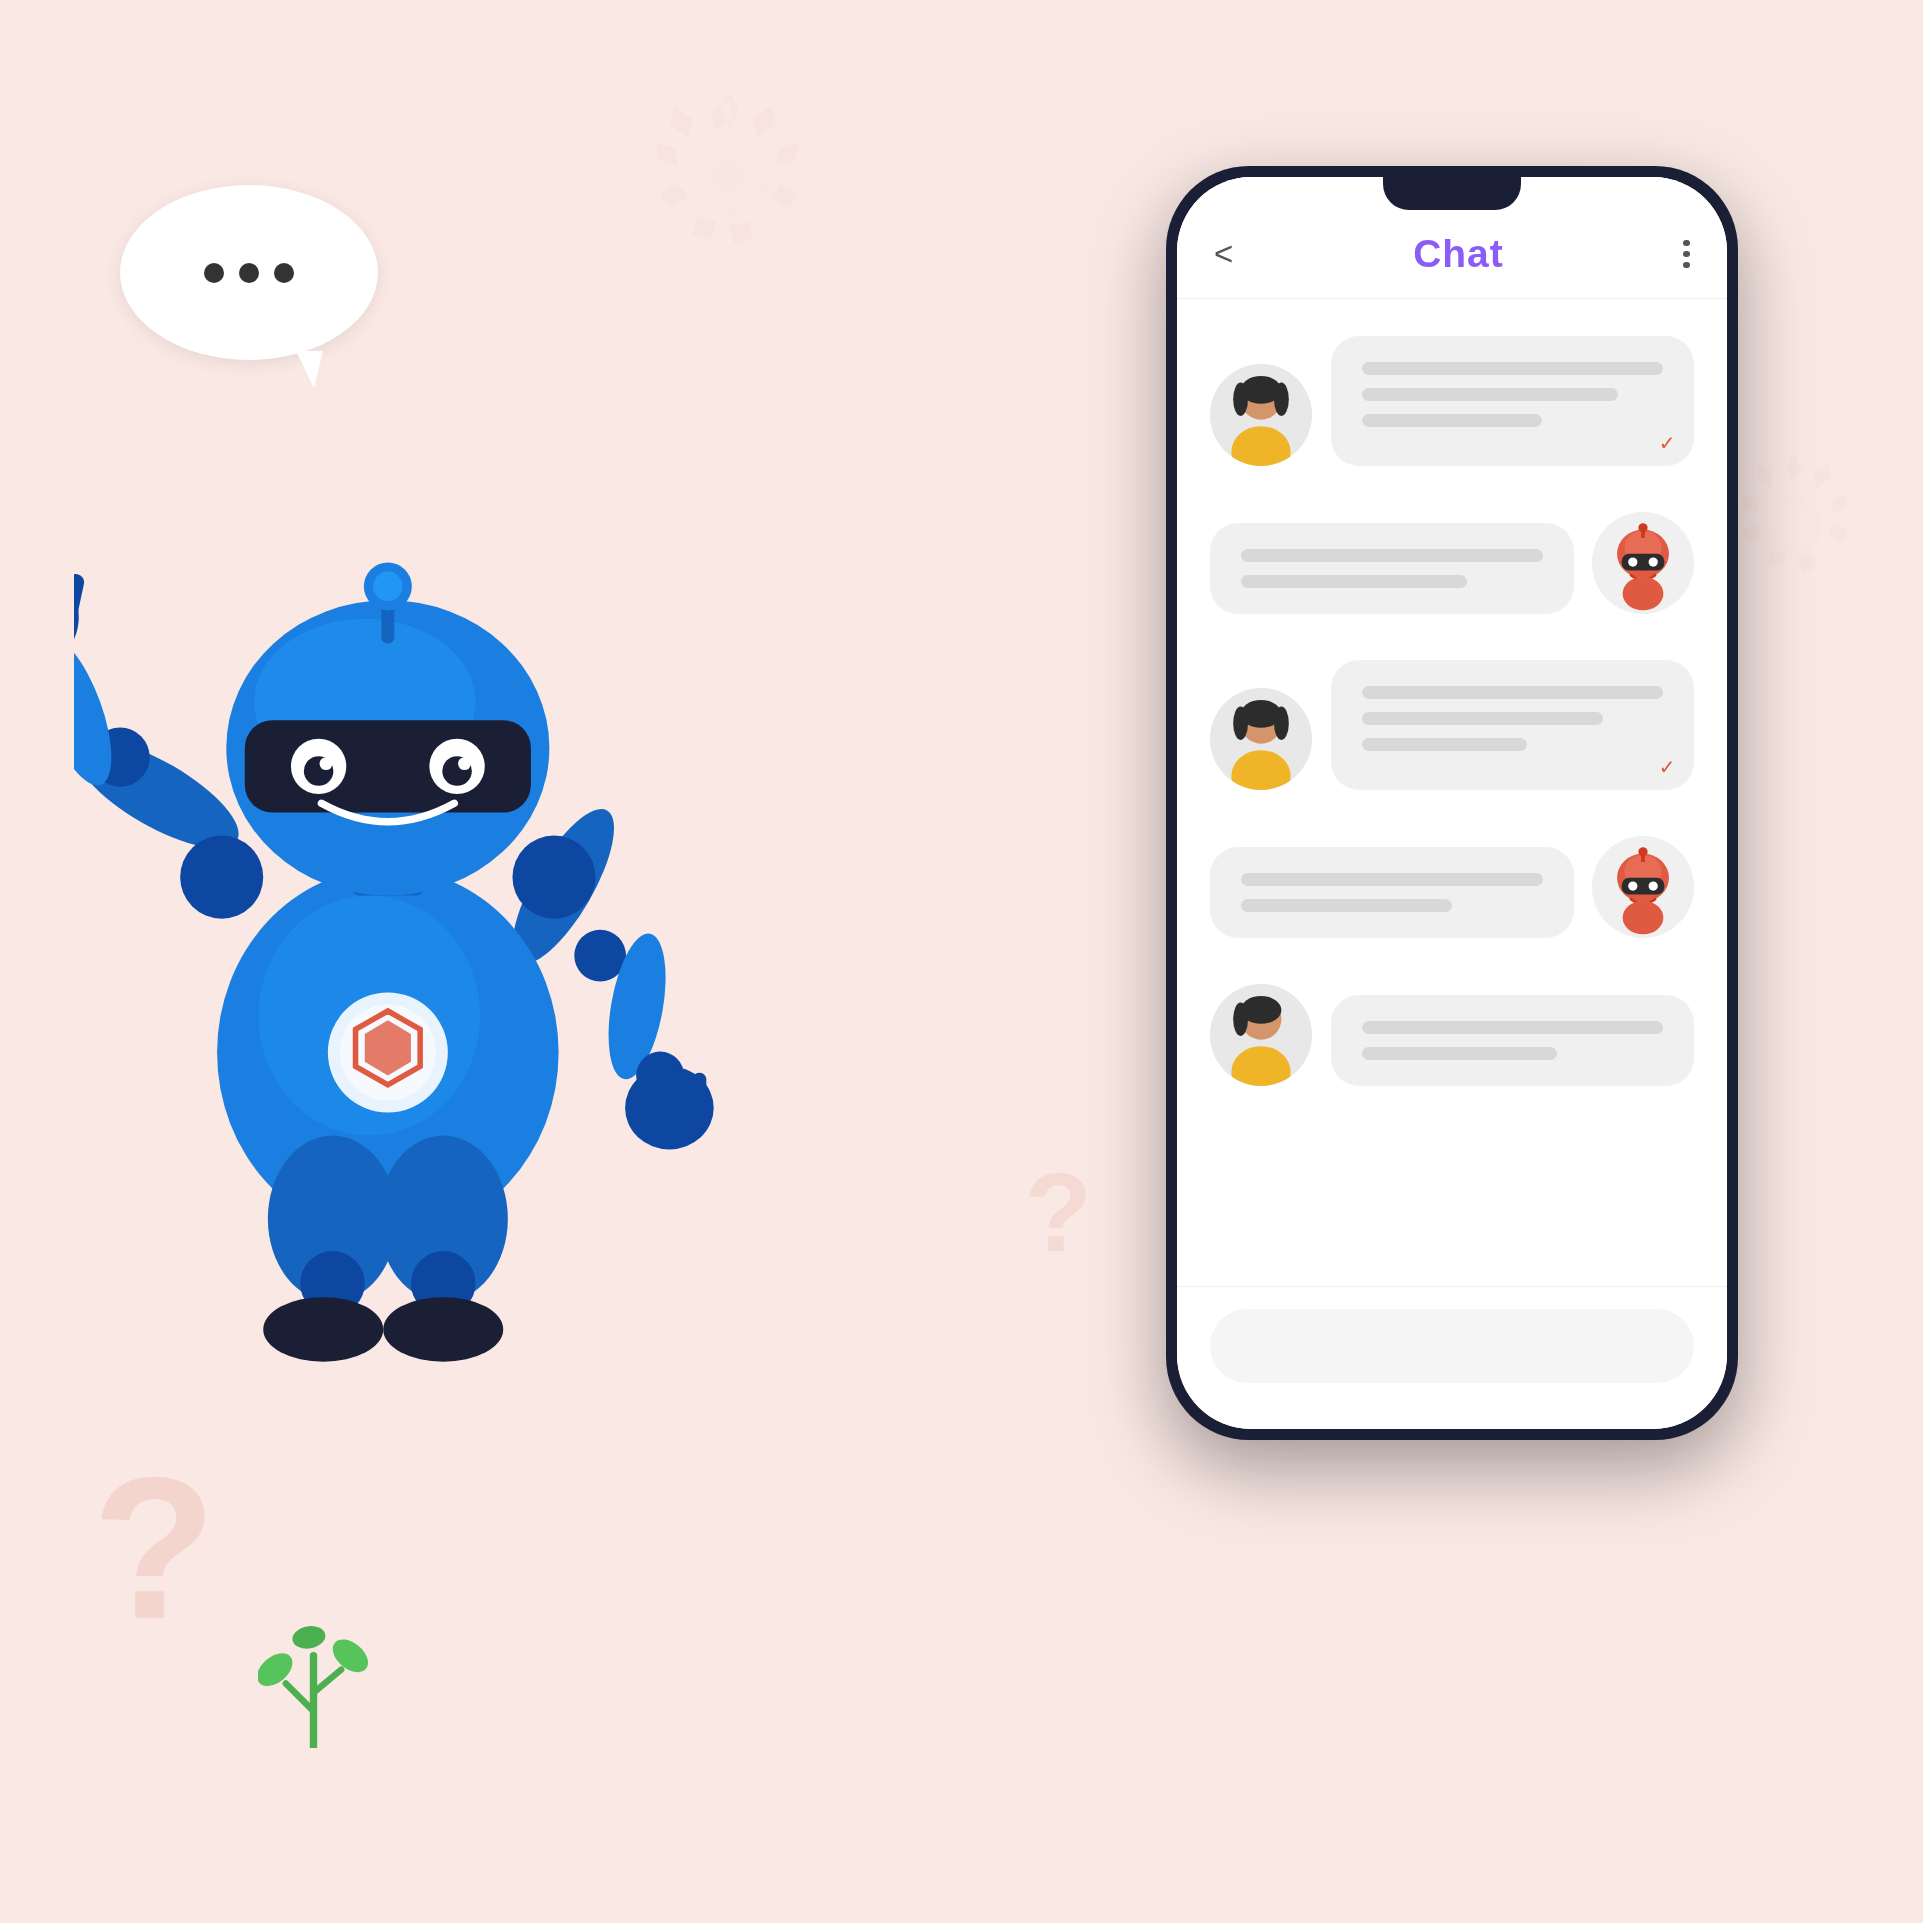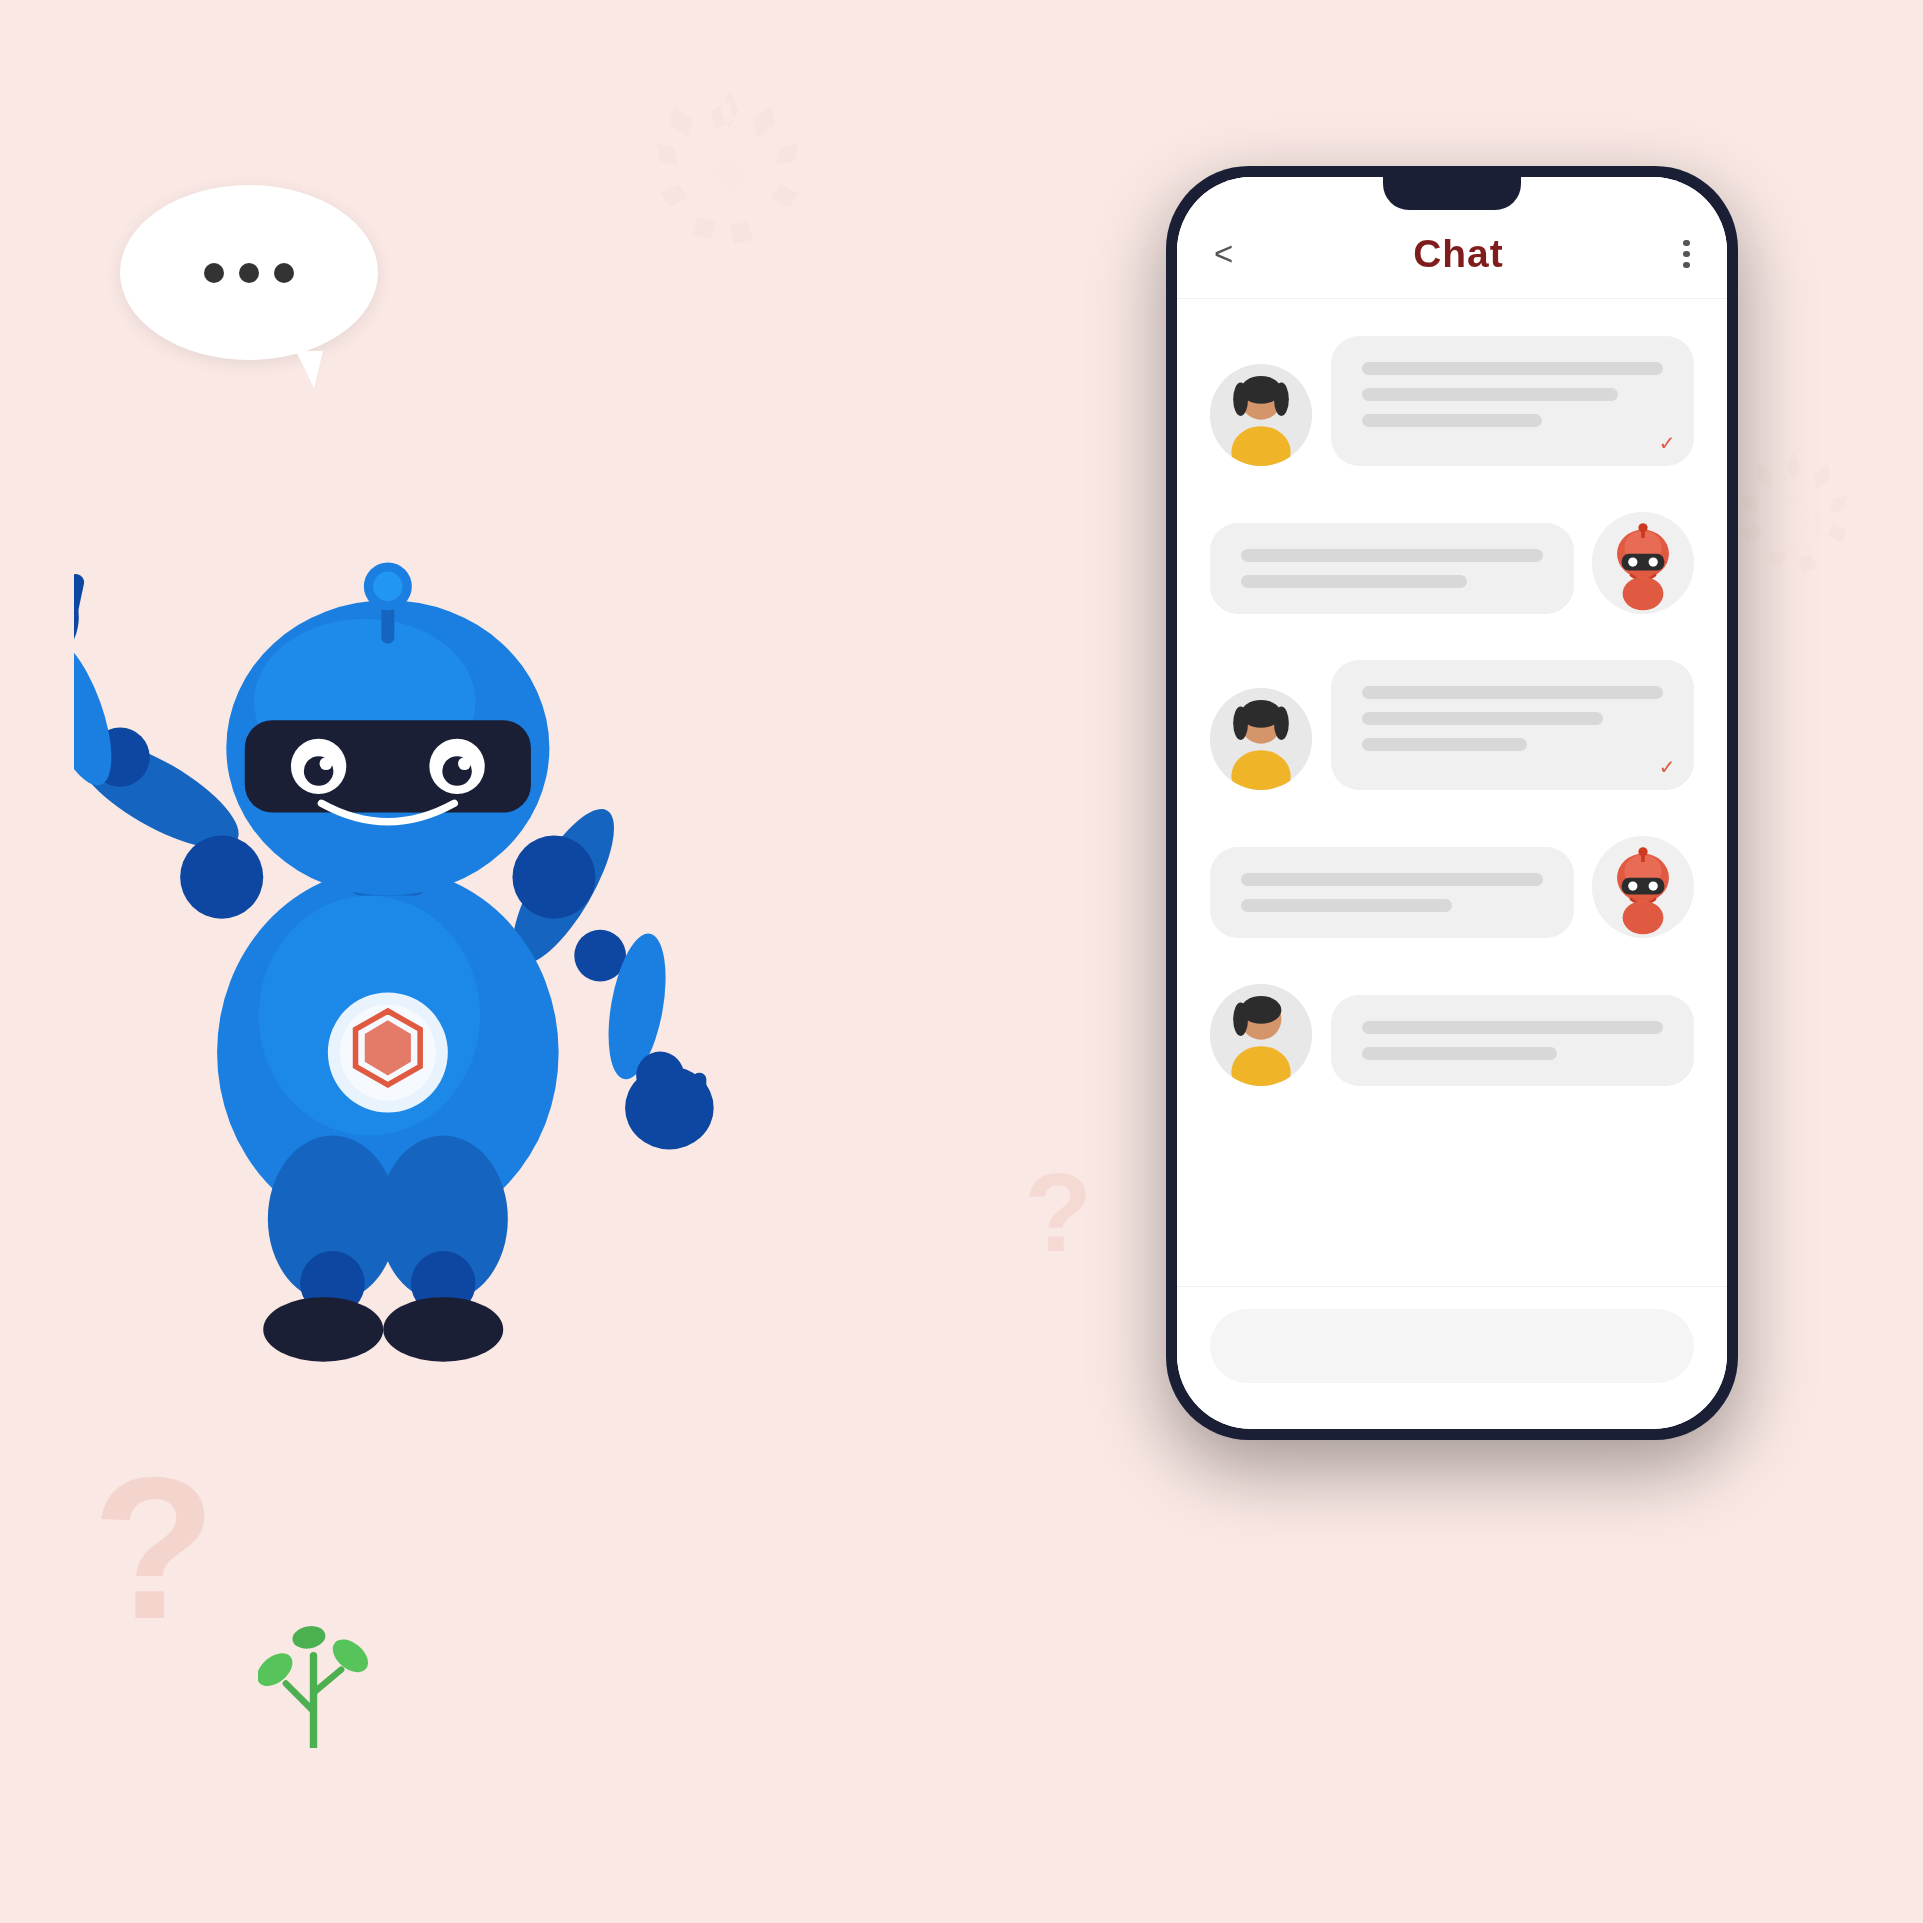--- a/index.html
+++ b/index.html
@@ -113,21 +113,21 @@
       z-index: 5;
     }
     .chat-back {
       font-size: 33px;
       color: #555;
       cursor: pointer;
     }
     .chat-title {
       font-size: 39px;
       font-weight: 700;
-      color: #7f1d1d;
+      color: #8b5cf6;
       letter-spacing: 0.9px;
     }
     .chat-menu {
       font-size: 33px;
       color: #555;
       display: flex;
       flex-direction: column;
       gap: 4.6px;
       cursor: pointer;
     }

